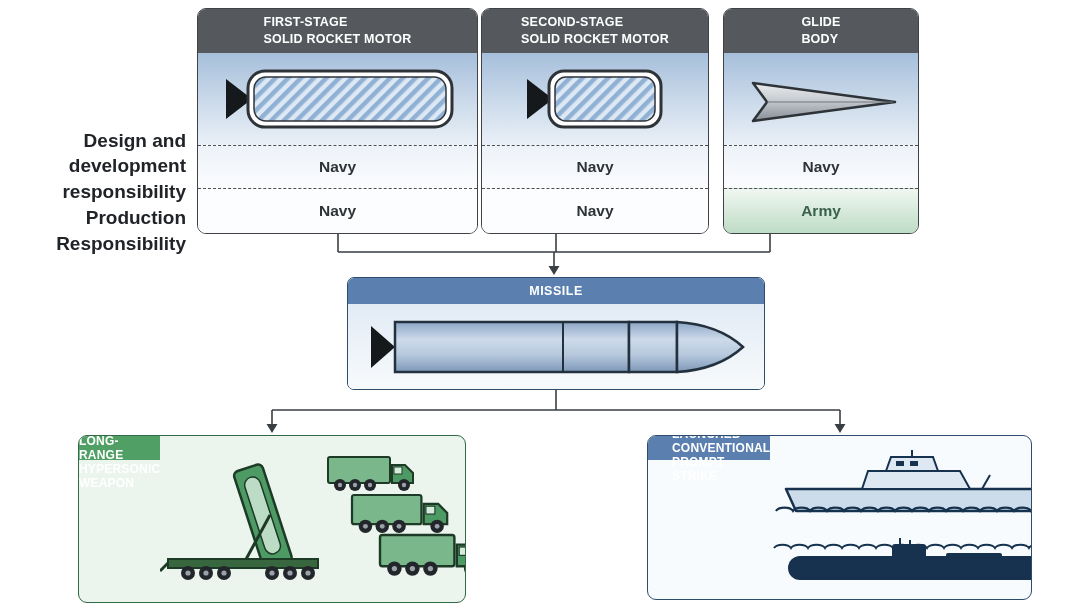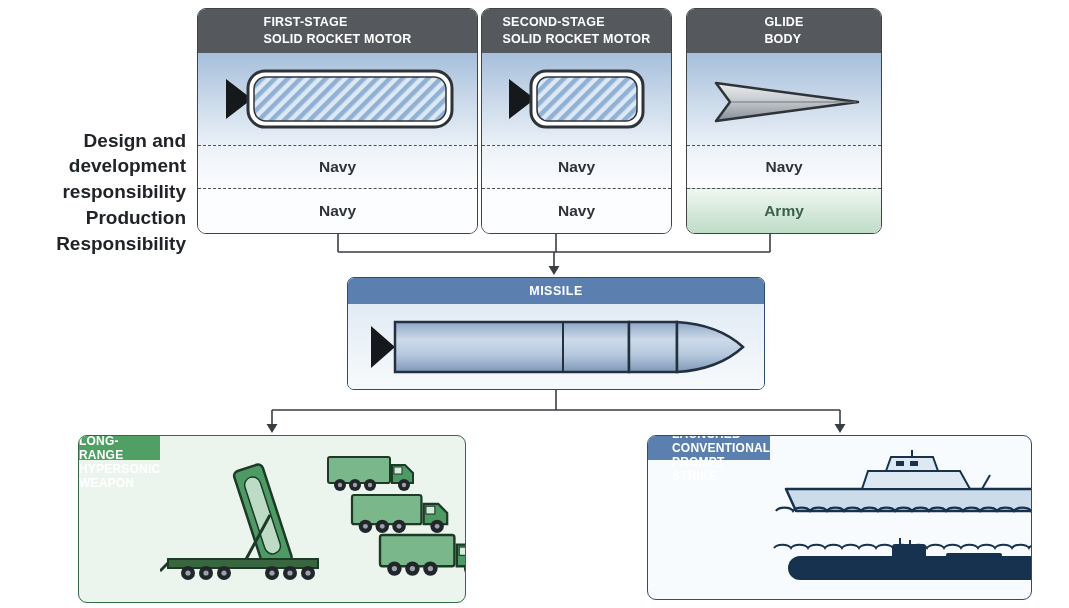--- a/index.html
+++ b/index.html
@@ -2,21 +2,21 @@
 <html><head>
 <meta charset="utf-8">
 <style>
   html,body{margin:0;padding:0;background:#ffffff;}
   .diagram{position:relative;width:1069px;height:608px;background:#ffffff;font-family:"Liberation Sans",sans-serif;overflow:hidden;}
   .connectors{position:absolute;left:0;top:0;pointer-events:none;}
 
   
   .cols{position:absolute;left:197px;top:8px;display:flex;gap:3px;}
   .col{border:1.5px solid #3f4347;border-radius:9px;overflow:hidden;display:flex;flex-direction:column;background:#fff;box-sizing:border-box;height:226px;}
-  .col.c1{width:281px;} .col.c2{width:191px;} .col.c3{width:196px;margin-left:11px;}
+  .col.c1{width:281px;} .col.c2{width:228px;} .col.c3{width:196px;margin-left:11px;}
   .col-header{height:44px;background:#55595e;color:#ffffff;display:flex;align-items:center;justify-content:center;text-align:left;font-weight:bold;font-size:12.5px;line-height:1.4;white-space:pre-line;letter-spacing:.2px;}
   .col-art{height:92px;display:flex;align-items:center;justify-content:center;background:linear-gradient(180deg,#a6bfdb 0%,#c6d6e8 45%,#eaf0f7 100%);}
   .cell{display:flex;align-items:center;justify-content:center;font-weight:bold;font-size:15.5px;color:#2e3338;}
   .cell.design{height:42px;border-top:1.5px dashed #4a4f54;background:linear-gradient(180deg,#edf2f8,#fbfcfe);}
   .cell.prod{flex:1;border-top:1.5px dashed #4a4f54;background:#fcfdfe;}
   .cell.prod.army{background:linear-gradient(180deg,#f0f7f1,#bedcc6);color:#39604a;}
 
   
   .row-label{position:absolute;text-align:right;font-weight:bold;font-size:19px;color:#202428;line-height:1.35;white-space:pre-line;display:flex;align-items:center;justify-content:flex-end;}
   .row-label.design{left:6px;top:144px;width:180px;height:44px;}

